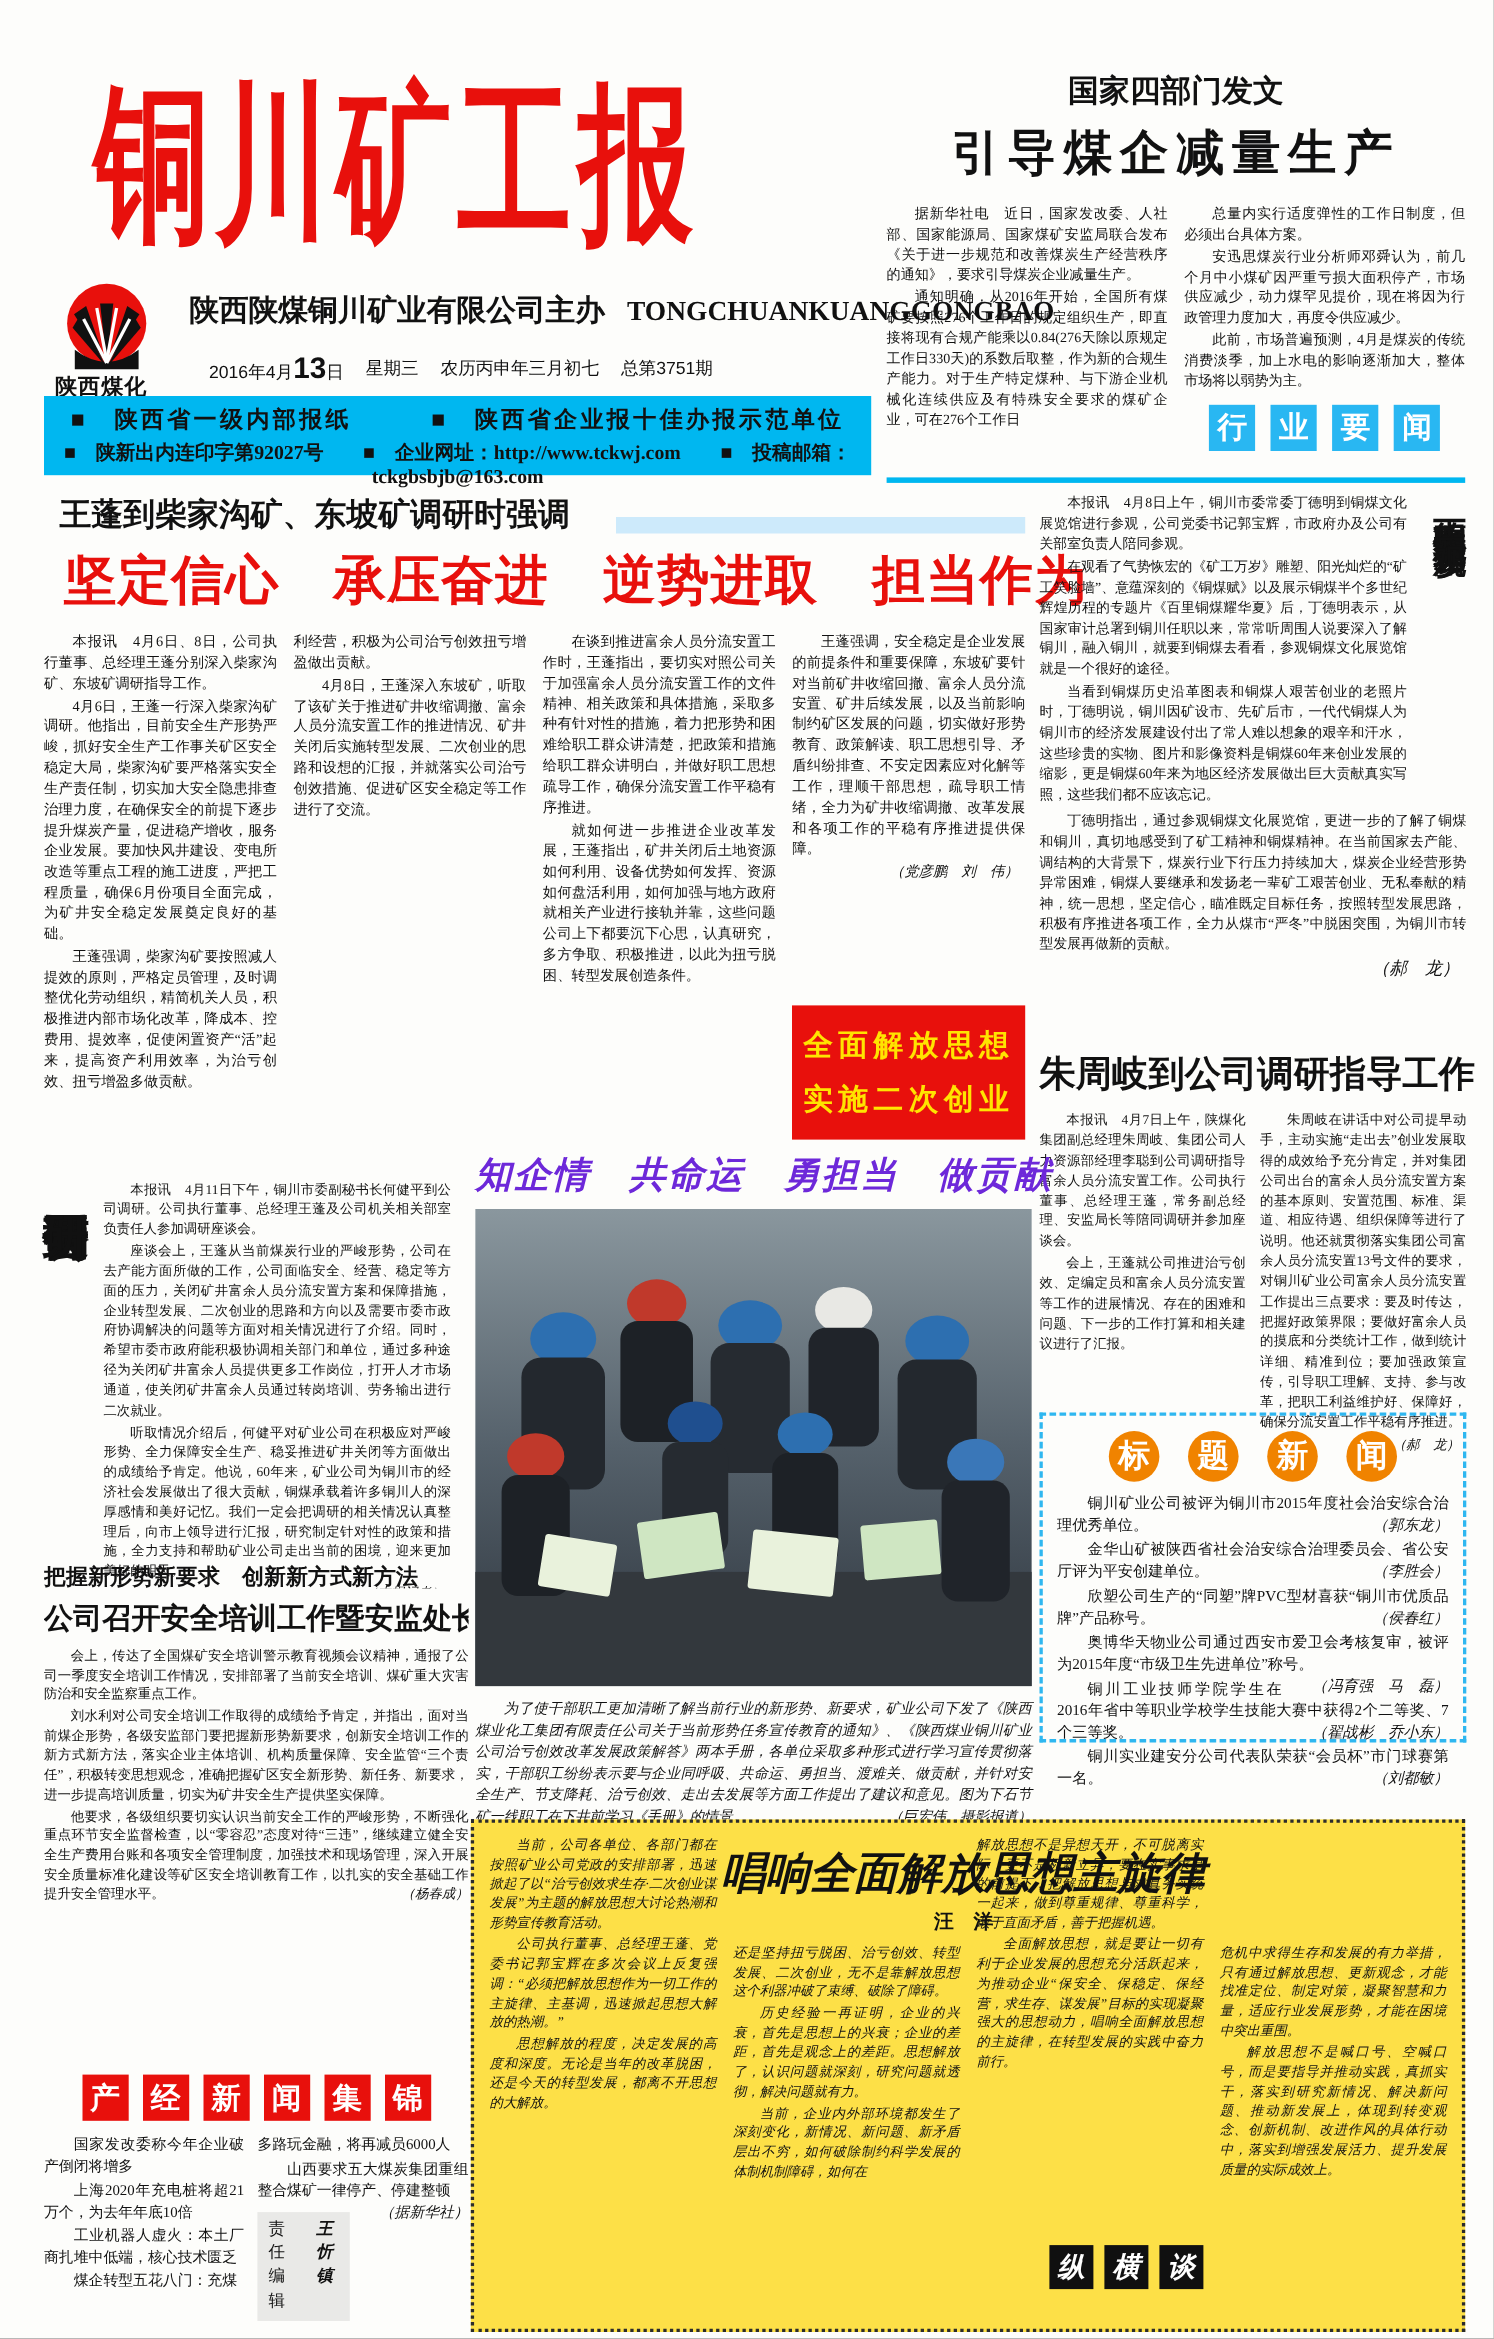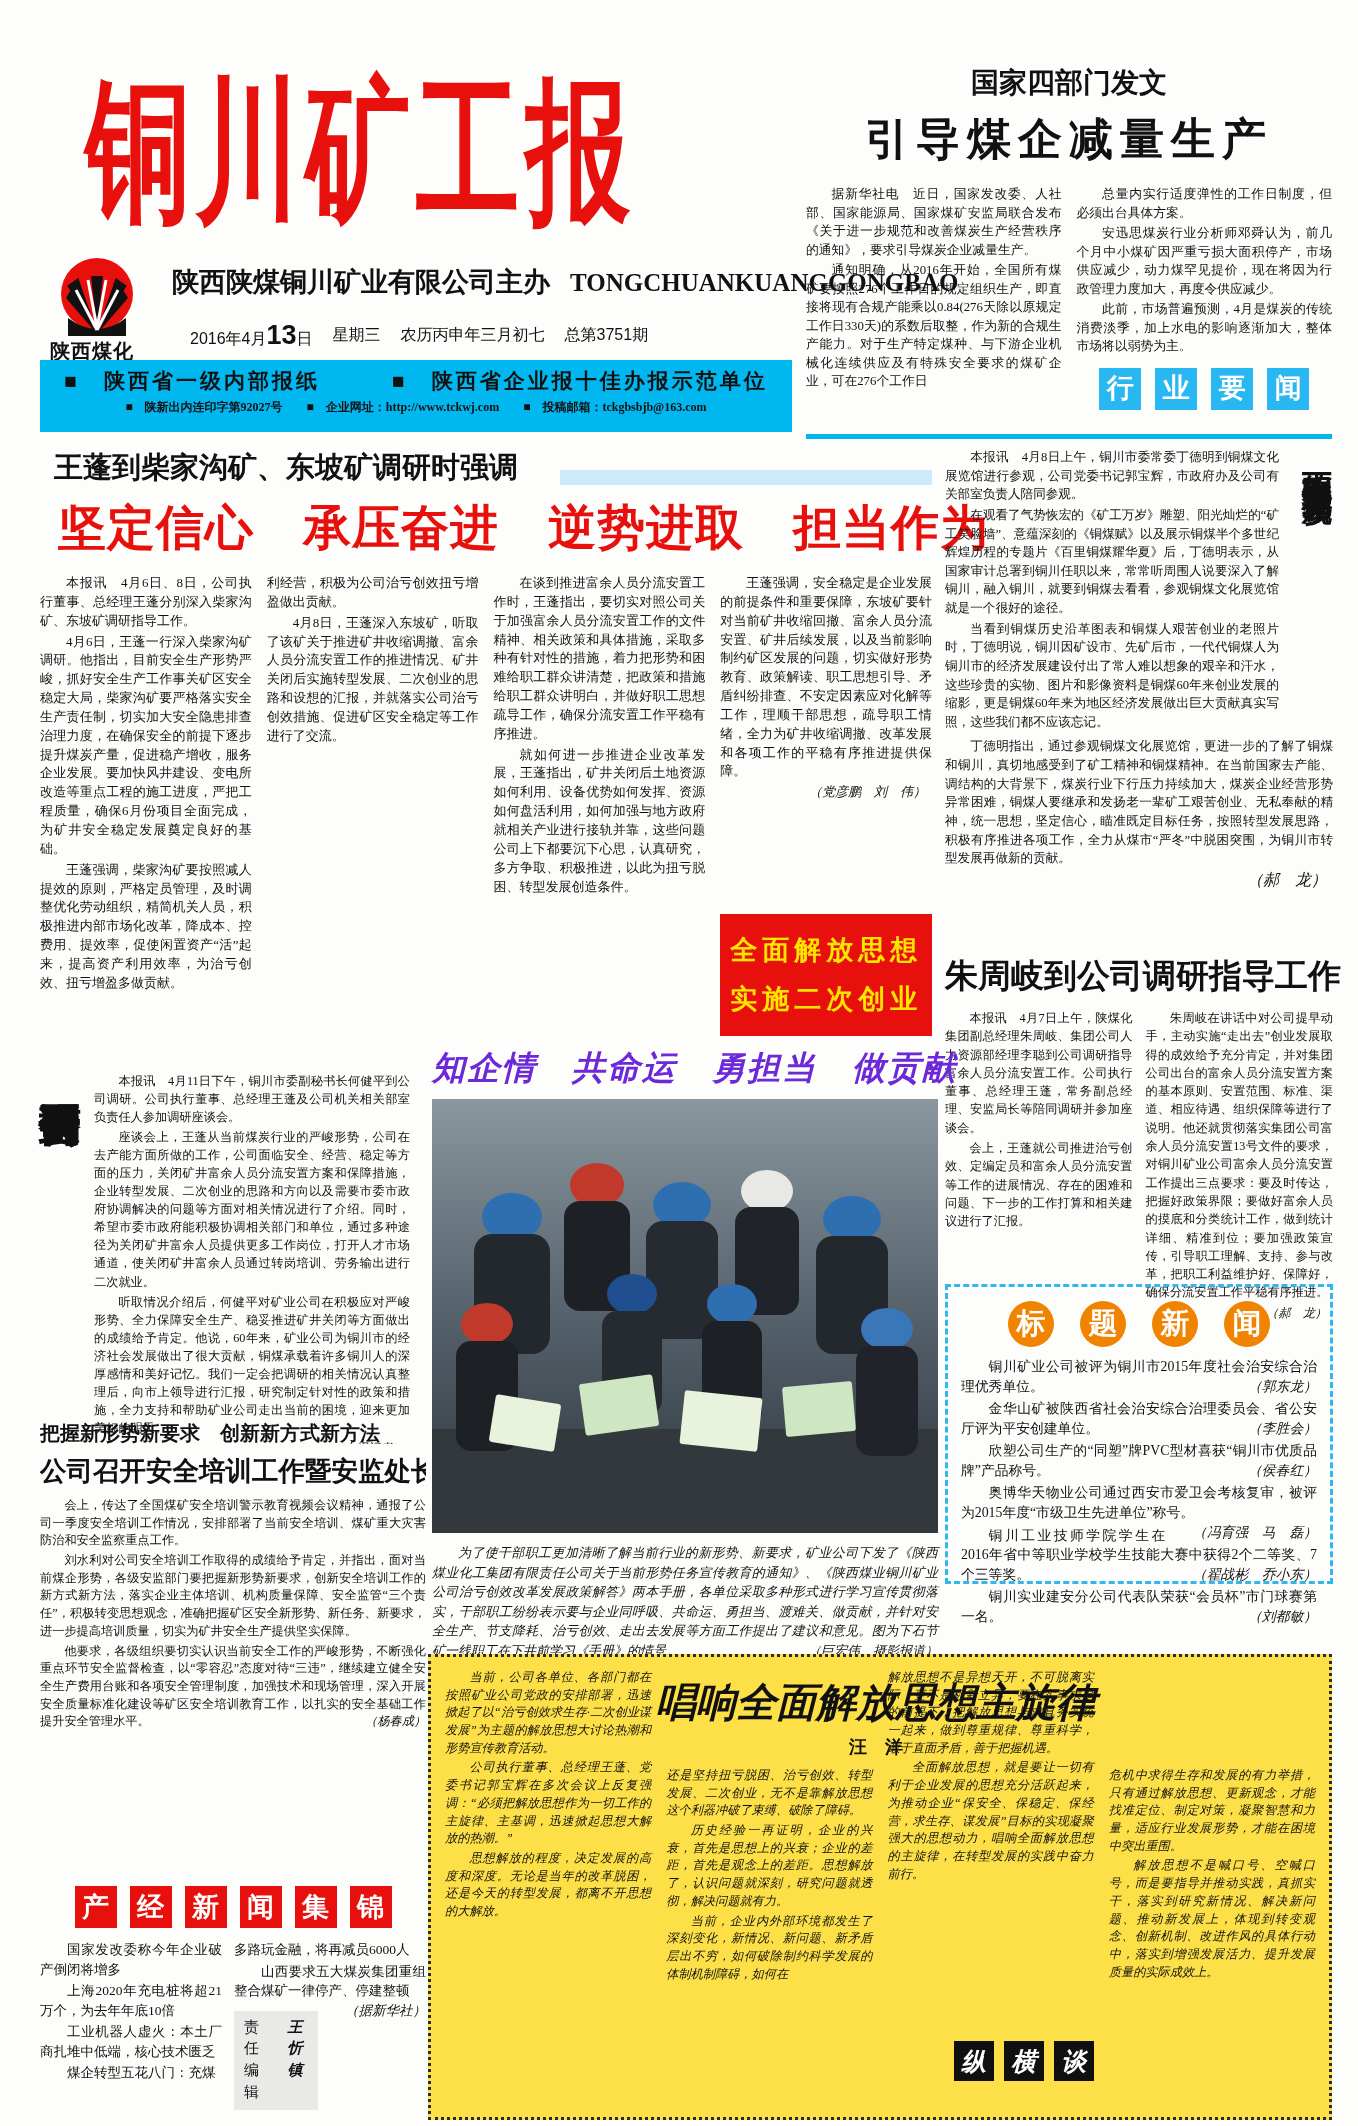--- a/index.html
+++ b/index.html
@@ -17,21 +17,21 @@
               letter-spacing:6px;line-height:1;transform:scaleY(1.5);transform-origin:top left;white-space:nowrap;}
   .logo{left:58px;top:256px;}
   .logo-label{left:50px;top:338px;font-size:20px;font-weight:900;letter-spacing:1px;}
   .pubrow{left:172px;top:264px;width:640px;display:flex;gap:20px;align-items:baseline;white-space:nowrap;}
   .pub-cn{font-size:27px;font-weight:900;}
   .pub-py{font-size:25px;font-weight:700;letter-spacing:0px;}
   .daterow{left:190px;top:320px;width:600px;display:flex;gap:20px;align-items:center;font-size:16px;white-space:nowrap;}
   .day-big{font-size:27px;font-weight:700;}
   .band{left:40px;top:360px;width:752px;height:72px;background:#00b7f0;text-align:center;}
   .band-r1{font-size:21px;font-weight:900;letter-spacing:3px;padding-top:7px;}
-  .band-r2{font-size:12px;font-weight:700;margin-top:4px;}
+  .band-r2{font-size:18px;font-weight:700;margin-top:4px;}
   
   .ind{left:806px;top:64px;width:526px;}
   .ind-kicker{text-align:center;font-size:28px;font-weight:900;}
   .ind-head{text-align:center;font-size:44px;font-weight:900;letter-spacing:7px;margin-top:8px;white-space:nowrap;}
   .ind-cols{display:flex;gap:15px;margin-top:16px;font-size:12.8px;line-height:1.45;}
   .ind-col{flex:1;}
   .badge-row{display:flex;gap:14px;justify-content:center;margin-top:12px;}
   .sq{width:42px;height:42px;display:flex;align-items:center;justify-content:center;
       color:#fff;font-size:27px;font-weight:900;font-family:"Liberation Sans",sans-serif;}
   .sq-cyan{background:#29b7f2;}

